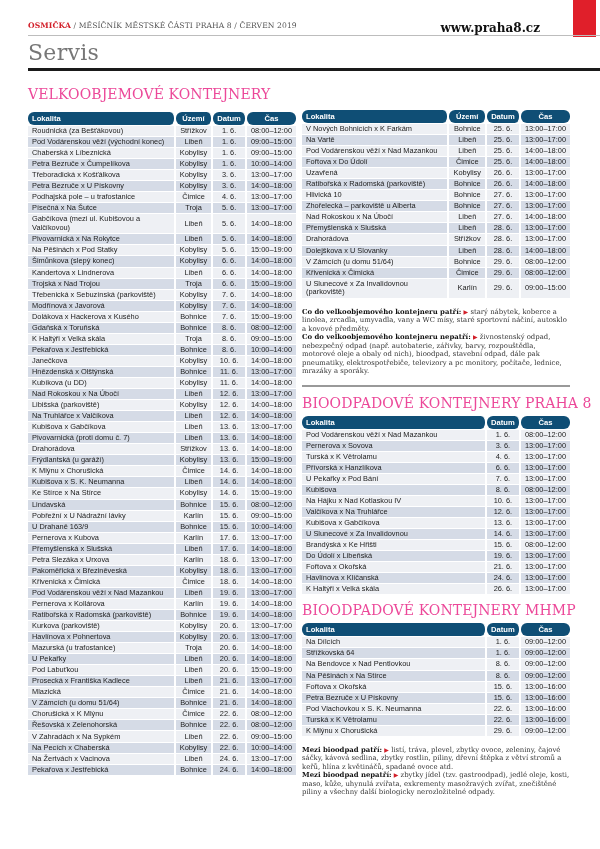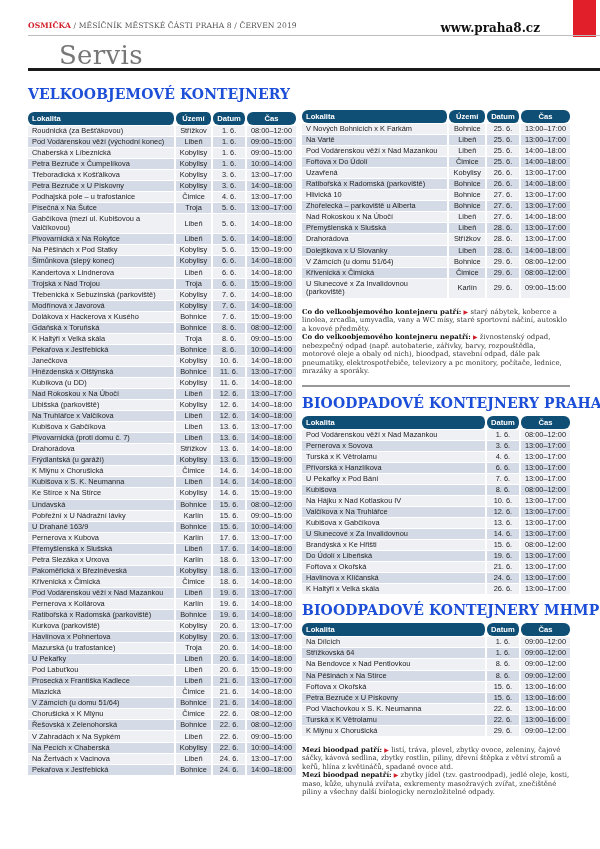--- a/index.html
+++ b/index.html
@@ -6,24 +6,24 @@
   html, body { width: 600px; height: 849px; background: #ffffff; overflow: hidden; }
   body { position: relative; font-family: "Liberation Sans", sans-serif; color: #222; }
 
   .topbar { position: absolute; left: 28px; top: 21px; width: 572px; height: 14px; }
   .topbar .runner { position: absolute; left: 0; top: 0; font-family: "DejaVu Serif", serif; font-size: 7.6px; color: #555; letter-spacing: 0.1px; white-space: nowrap; }
   .topbar .runner .brand { color: #d2202a; font-weight: bold; }
   .topbar .site { position: absolute; right: 60px; top: 0; font-family: "DejaVu Serif", serif; font-weight: bold; font-size: 12px; color: #111; }
   .pagebadge { position: absolute; left: 573px; top: 0; width: 23px; height: 37px; background: #e01f2a; color: #fff; font-family: "DejaVu Serif", serif; font-weight: bold; font-size: 10px; text-align: center; padding-top: 36px; }
   .topline { position: absolute; left: 28px; top: 35px; width: 572px; height: 1px; background: #bdbdbd; }
 
-  .section-title { position: absolute; left: 28px; top: 40px; font-family: "DejaVu Serif", serif; font-size: 26px; color: #777; font-weight: normal; letter-spacing: 0.3px; margin-left: 31px; }
+  .section-title { position: absolute; left: 28px; top: 40px; font-family: "DejaVu Serif", serif; font-size: 22px; color: #777; font-weight: normal; letter-spacing: 0.3px; }
   .section-rule { position: absolute; left: 28px; top: 68px; width: 572px; height: 3px; background: #1a1a1a; }
 
-  h2.red { font-family: "DejaVu Serif", serif; font-weight: bold; color: #1d4ed8; font-size: 14px; letter-spacing: 0.1px; white-space: nowrap; }
+  h2.red { font-family: "DejaVu Serif", serif; font-weight: normal; color: #ec4899; font-size: 14px; letter-spacing: 0.1px; white-space: nowrap; }
 
   .col { position: absolute; }
   .col-left { left: 28px; top: 86px; width: 268px; }
   .col-right { left: 302px; top: 110px; width: 268px; }
 
   table { border-collapse: separate; border-spacing: 0; width: 100%; font-size: 7.4px; color: #222; }
   th { background: #0f4e75; color: #fff; font-weight: bold; font-size: 7.6px; height: 13px; padding: 0 4px; text-align: left; border-right: 2px solid #fff; border-radius: 6px; }
   th:last-child { border-right: none; }
   th.c, td.c { text-align: center; }
   td { height: 11.05px; padding: 0 4px; white-space: nowrap; border-right: 2px solid #fff; border-top: 1px solid #fff; line-height: 10px; }

